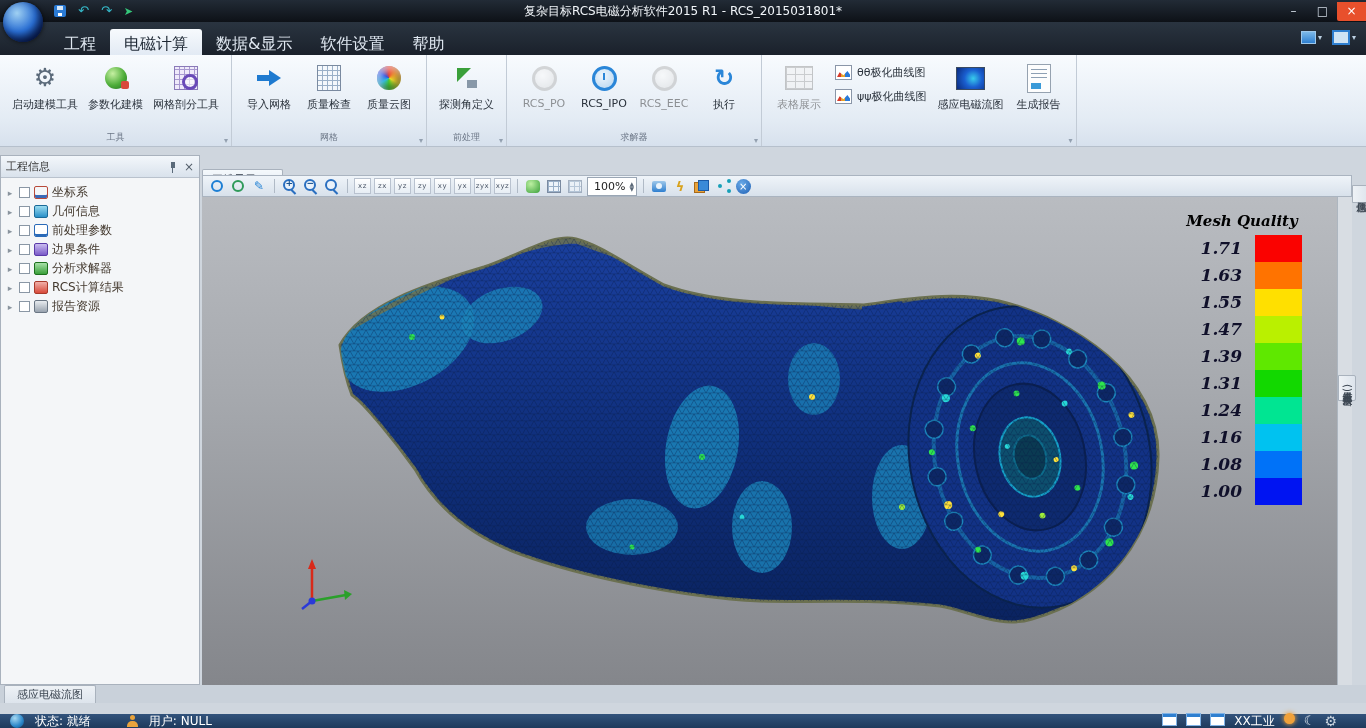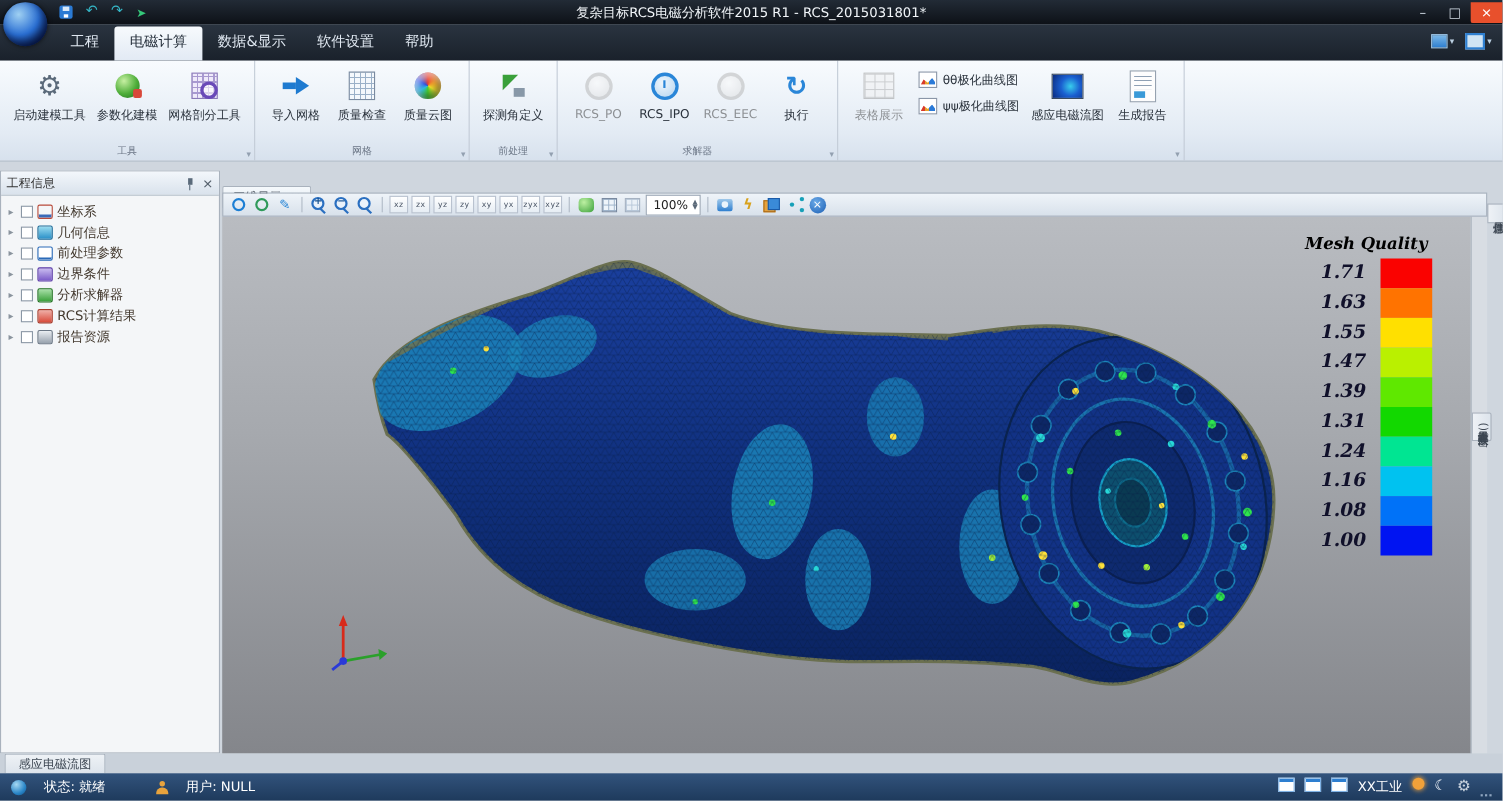--- a/index.html
+++ b/index.html
@@ -19,21 +19,21 @@
   .g-und{color:#35b8c8;font-size:13px;line-height:12px;}
   .g-qk{color:#35c87a;font-size:11px;}
   .title-text{position:absolute;left:0;right:0;text-align:center;font-size:12px;color:#f2f6fa;}
   .win-btns{margin-left:auto;display:flex;z-index:50;}
   .win-btn{width:29px;height:19px;display:flex;align-items:center;justify-content:center;
     font-size:12px;color:#cfd8e2;cursor:default;}
   .win-close{background:#e8502c;color:#fff;border-radius:0 0 0 2px;}
   
   .menubar{position:absolute;left:0;top:22px;right:0;height:33px;
     background:linear-gradient(#2a3440,#1a212b);display:flex;align-items:flex-end;padding-left:50px;z-index:30;}
-  .menu-tab{padding:5px 14px 8px;font-size:13px;color:#dfe7f0;}
+  .menu-tab{padding:5px 14px 0;font-size:16px;color:#dfe7f0;}
   .menu-tab.active{background:linear-gradient(#f7fafd,#e2eaf4);color:#1d2733;border-radius:3px 3px 0 0;}
   .menu-right{position:absolute;right:10px;top:28px;display:flex;gap:10px;align-items:center;}
   .sq-ico{width:13px;height:11px;background:linear-gradient(#7db9e8,#2e7fd0);border:1px solid #9fc8ea;}
   .mon-ico{width:14px;height:11px;background:#cfe4f4;border:2px solid #2e7fd0;}
   .mini-dd{color:#bcd0e2;font-size:8px;}
   
   .ribbon{position:absolute;left:0;top:55px;right:0;height:92px;
     background:linear-gradient(#f8fbfe,#e3ebf4 72%,#d7e1ed);border-bottom:1px solid #b6c0cc;
     display:flex;box-sizing:border-box;}
   .rgroup{position:relative;display:flex;align-items:flex-start;padding:5px 7px 16px 7px;border-right:1px solid #c2cbd6;}
@@ -171,23 +171,23 @@
   .outer-strip{position:absolute;right:0;top:155px;bottom:43px;width:14px;background:#cfd6de;z-index:5;}
   .v-tab{writing-mode:vertical-rl;font-size:10px;color:#3c4652;background:linear-gradient(90deg,#eef2f6,#dde4ec);
     border:1px solid #a9b2bd;padding:8px 1px;border-radius:0 2px 2px 0;position:absolute;left:0;}
   .v-tab.attr{top:30px;}
   .v-tab.result{top:178px;}
   
   .msg-strip{position:absolute;left:0;right:0;bottom:25px;height:18px;background:#c9d1da;
     display:flex;align-items:flex-end;padding-left:4px;z-index:10;}
   .msg-tab{background:linear-gradient(#eef2f6,#dde4ec);border:1px solid #a9b2bd;border-bottom:none;
     font-size:11px;color:#3c4652;padding:1px 12px;border-radius:2px 2px 0 0;}
-  .statusbar{position:absolute;left:0;right:0;bottom:0;height:25px;
+  .statusbar{position:absolute;left:0;right:0;bottom:0;height:14px;
     background:linear-gradient(#32537c,#1e3a5c);display:flex;align-items:center;color:#fff;
-    font-size:12px;padding:0 10px;gap:16px;box-sizing:border-box;z-index:20;}
+    font-size:12px;padding:0 10px;gap:11px;box-sizing:border-box;z-index:20;}
   .globe{width:14px;height:14px;border-radius:50%;
     background:radial-gradient(circle at 35% 30%,#a6d8f2,#2a86c8 60%,#0d4f86);}
   .person{width:11px;height:12px;position:relative;}
   .person::before{content:"";position:absolute;left:3px;top:0;width:5px;height:5px;border-radius:50%;background:#e8a33d;}
   .person::after{content:"";position:absolute;left:0;bottom:0;width:11px;height:6px;border-radius:5px 5px 0 0;background:#e8a33d;}
   .sb-right{margin-left:auto;display:flex;gap:9px;}
   .win-ico{width:13px;height:11px;background:#fff;border:1px solid #7fb2e5;box-shadow:inset 0 3px 0 #2e7fd0;}
   .sun{width:11px;height:11px;border-radius:50%;background:#f0a13a;box-shadow:0 0 4px 1px rgba(240,161,58,.8);}
   .g-moon{color:#e8eef5;font-size:13px;}
   .g-tray-gear{color:#c9d3de;font-size:14px;}

